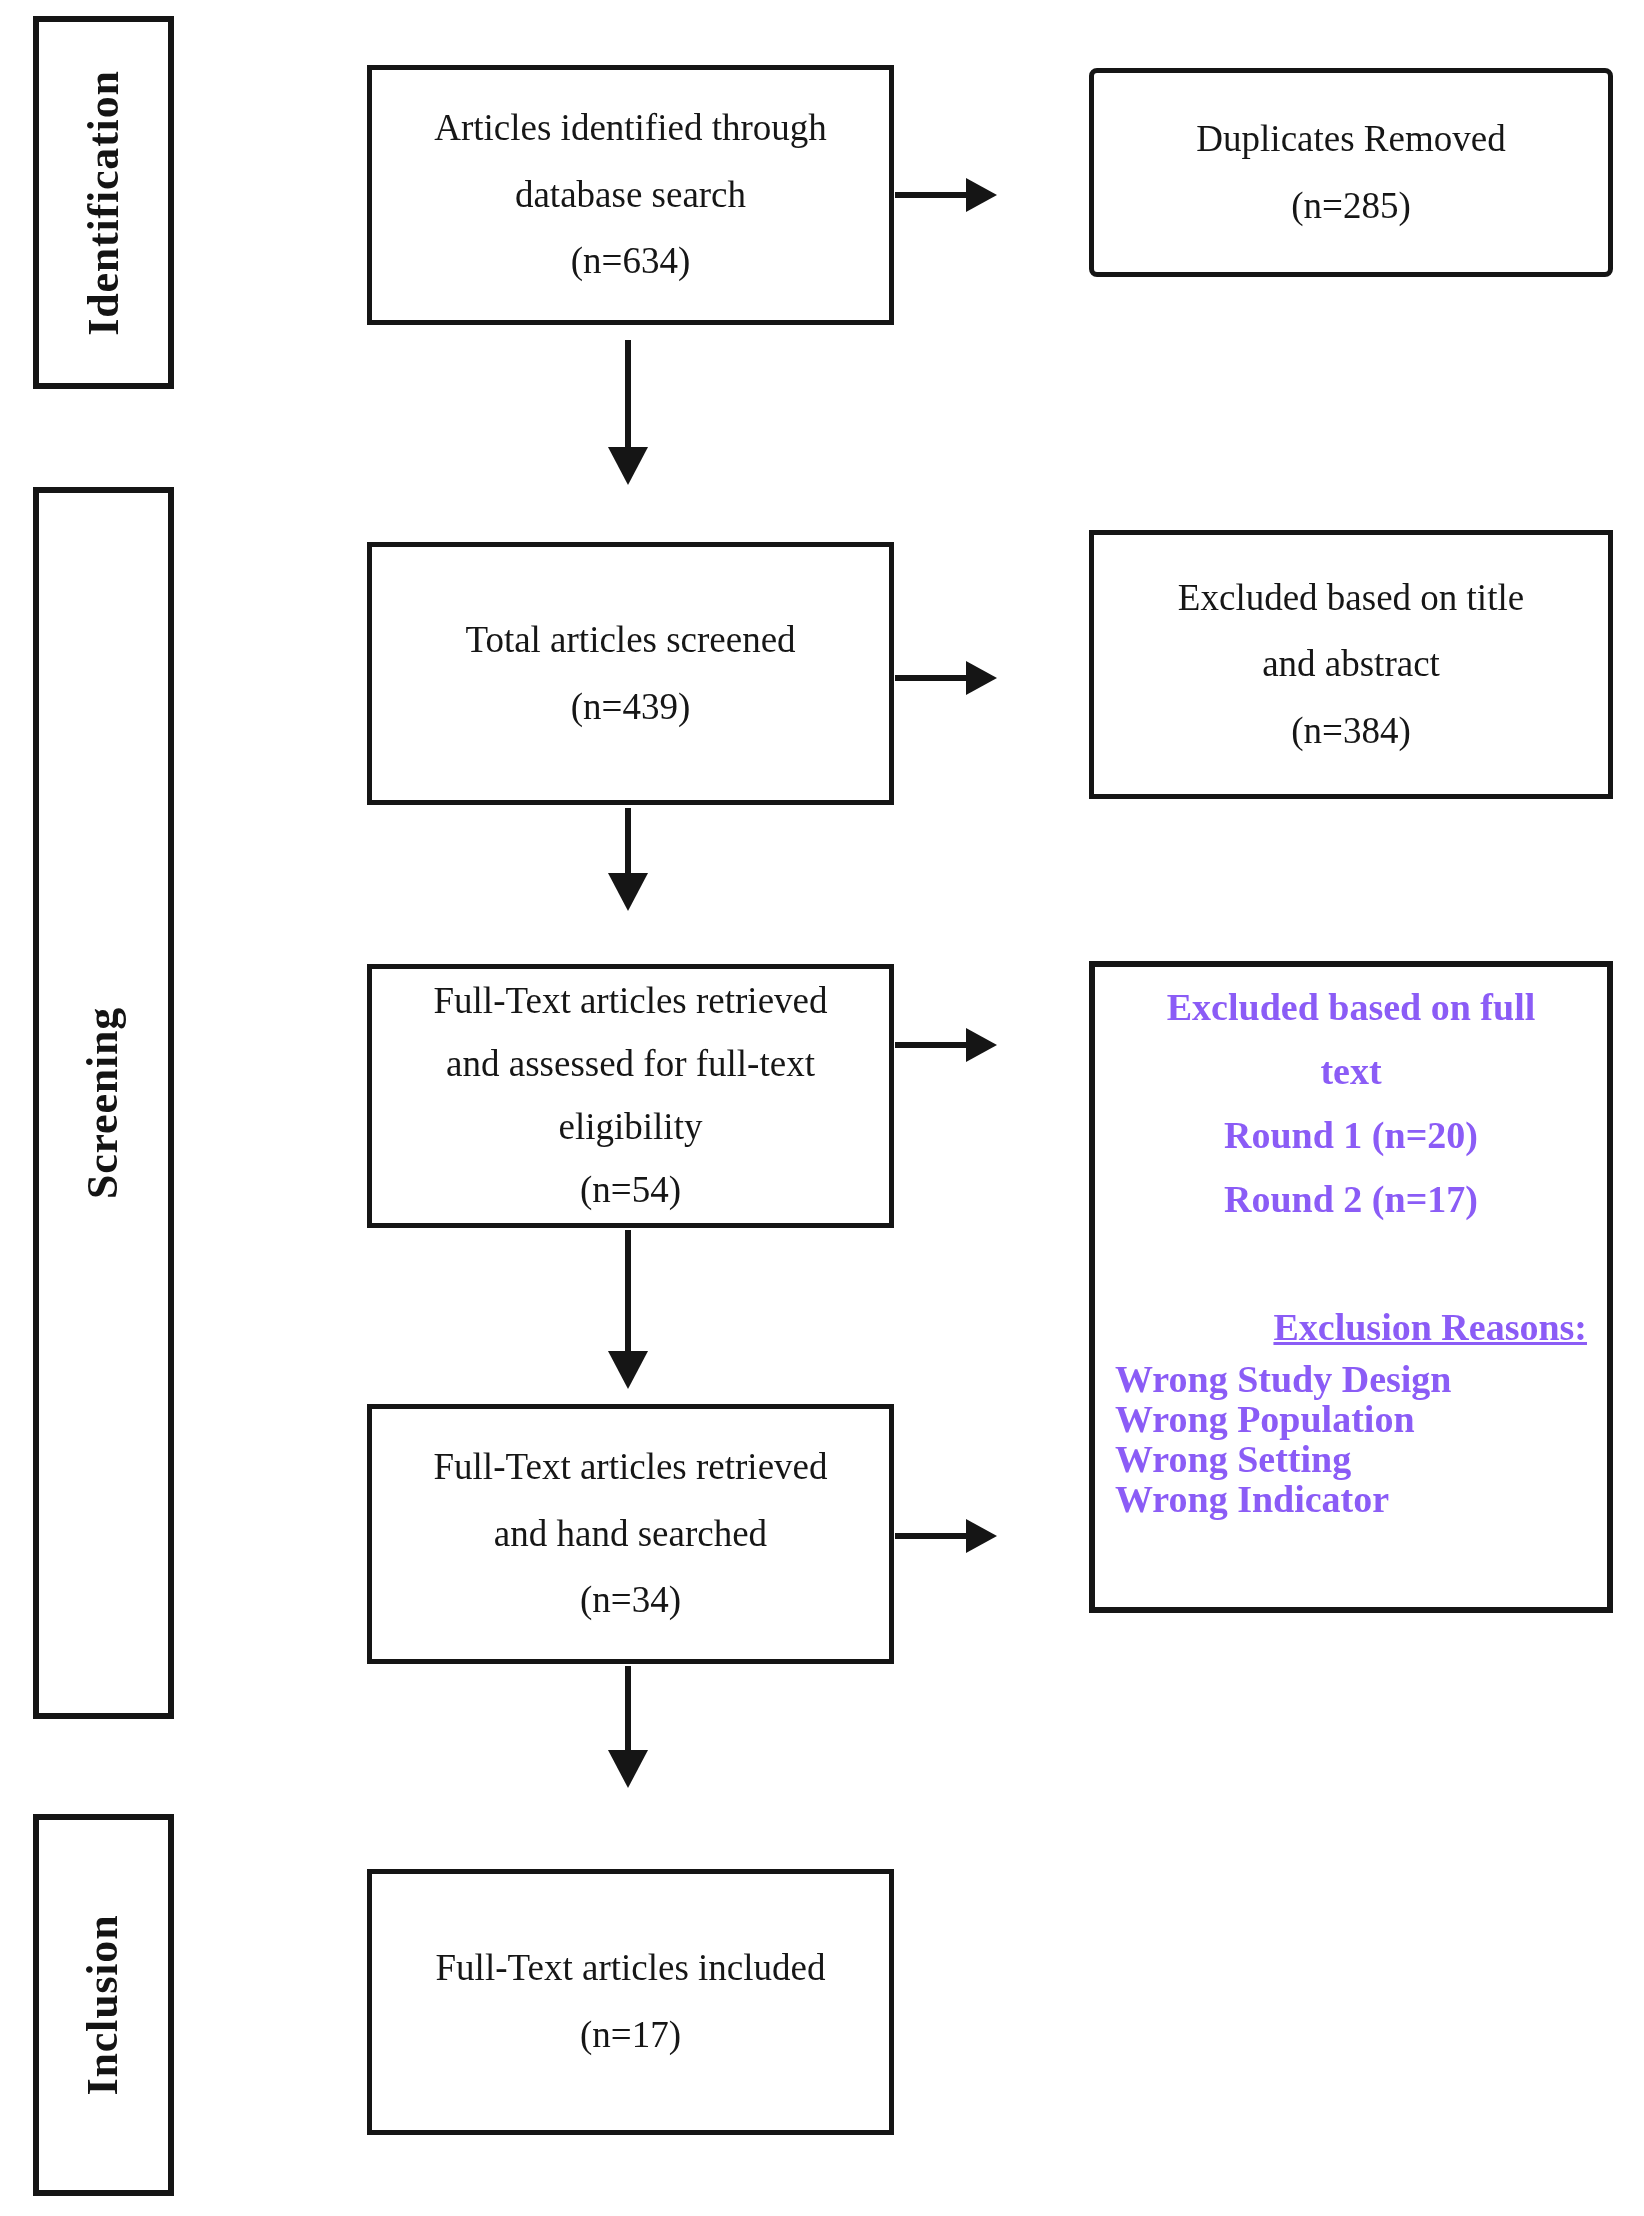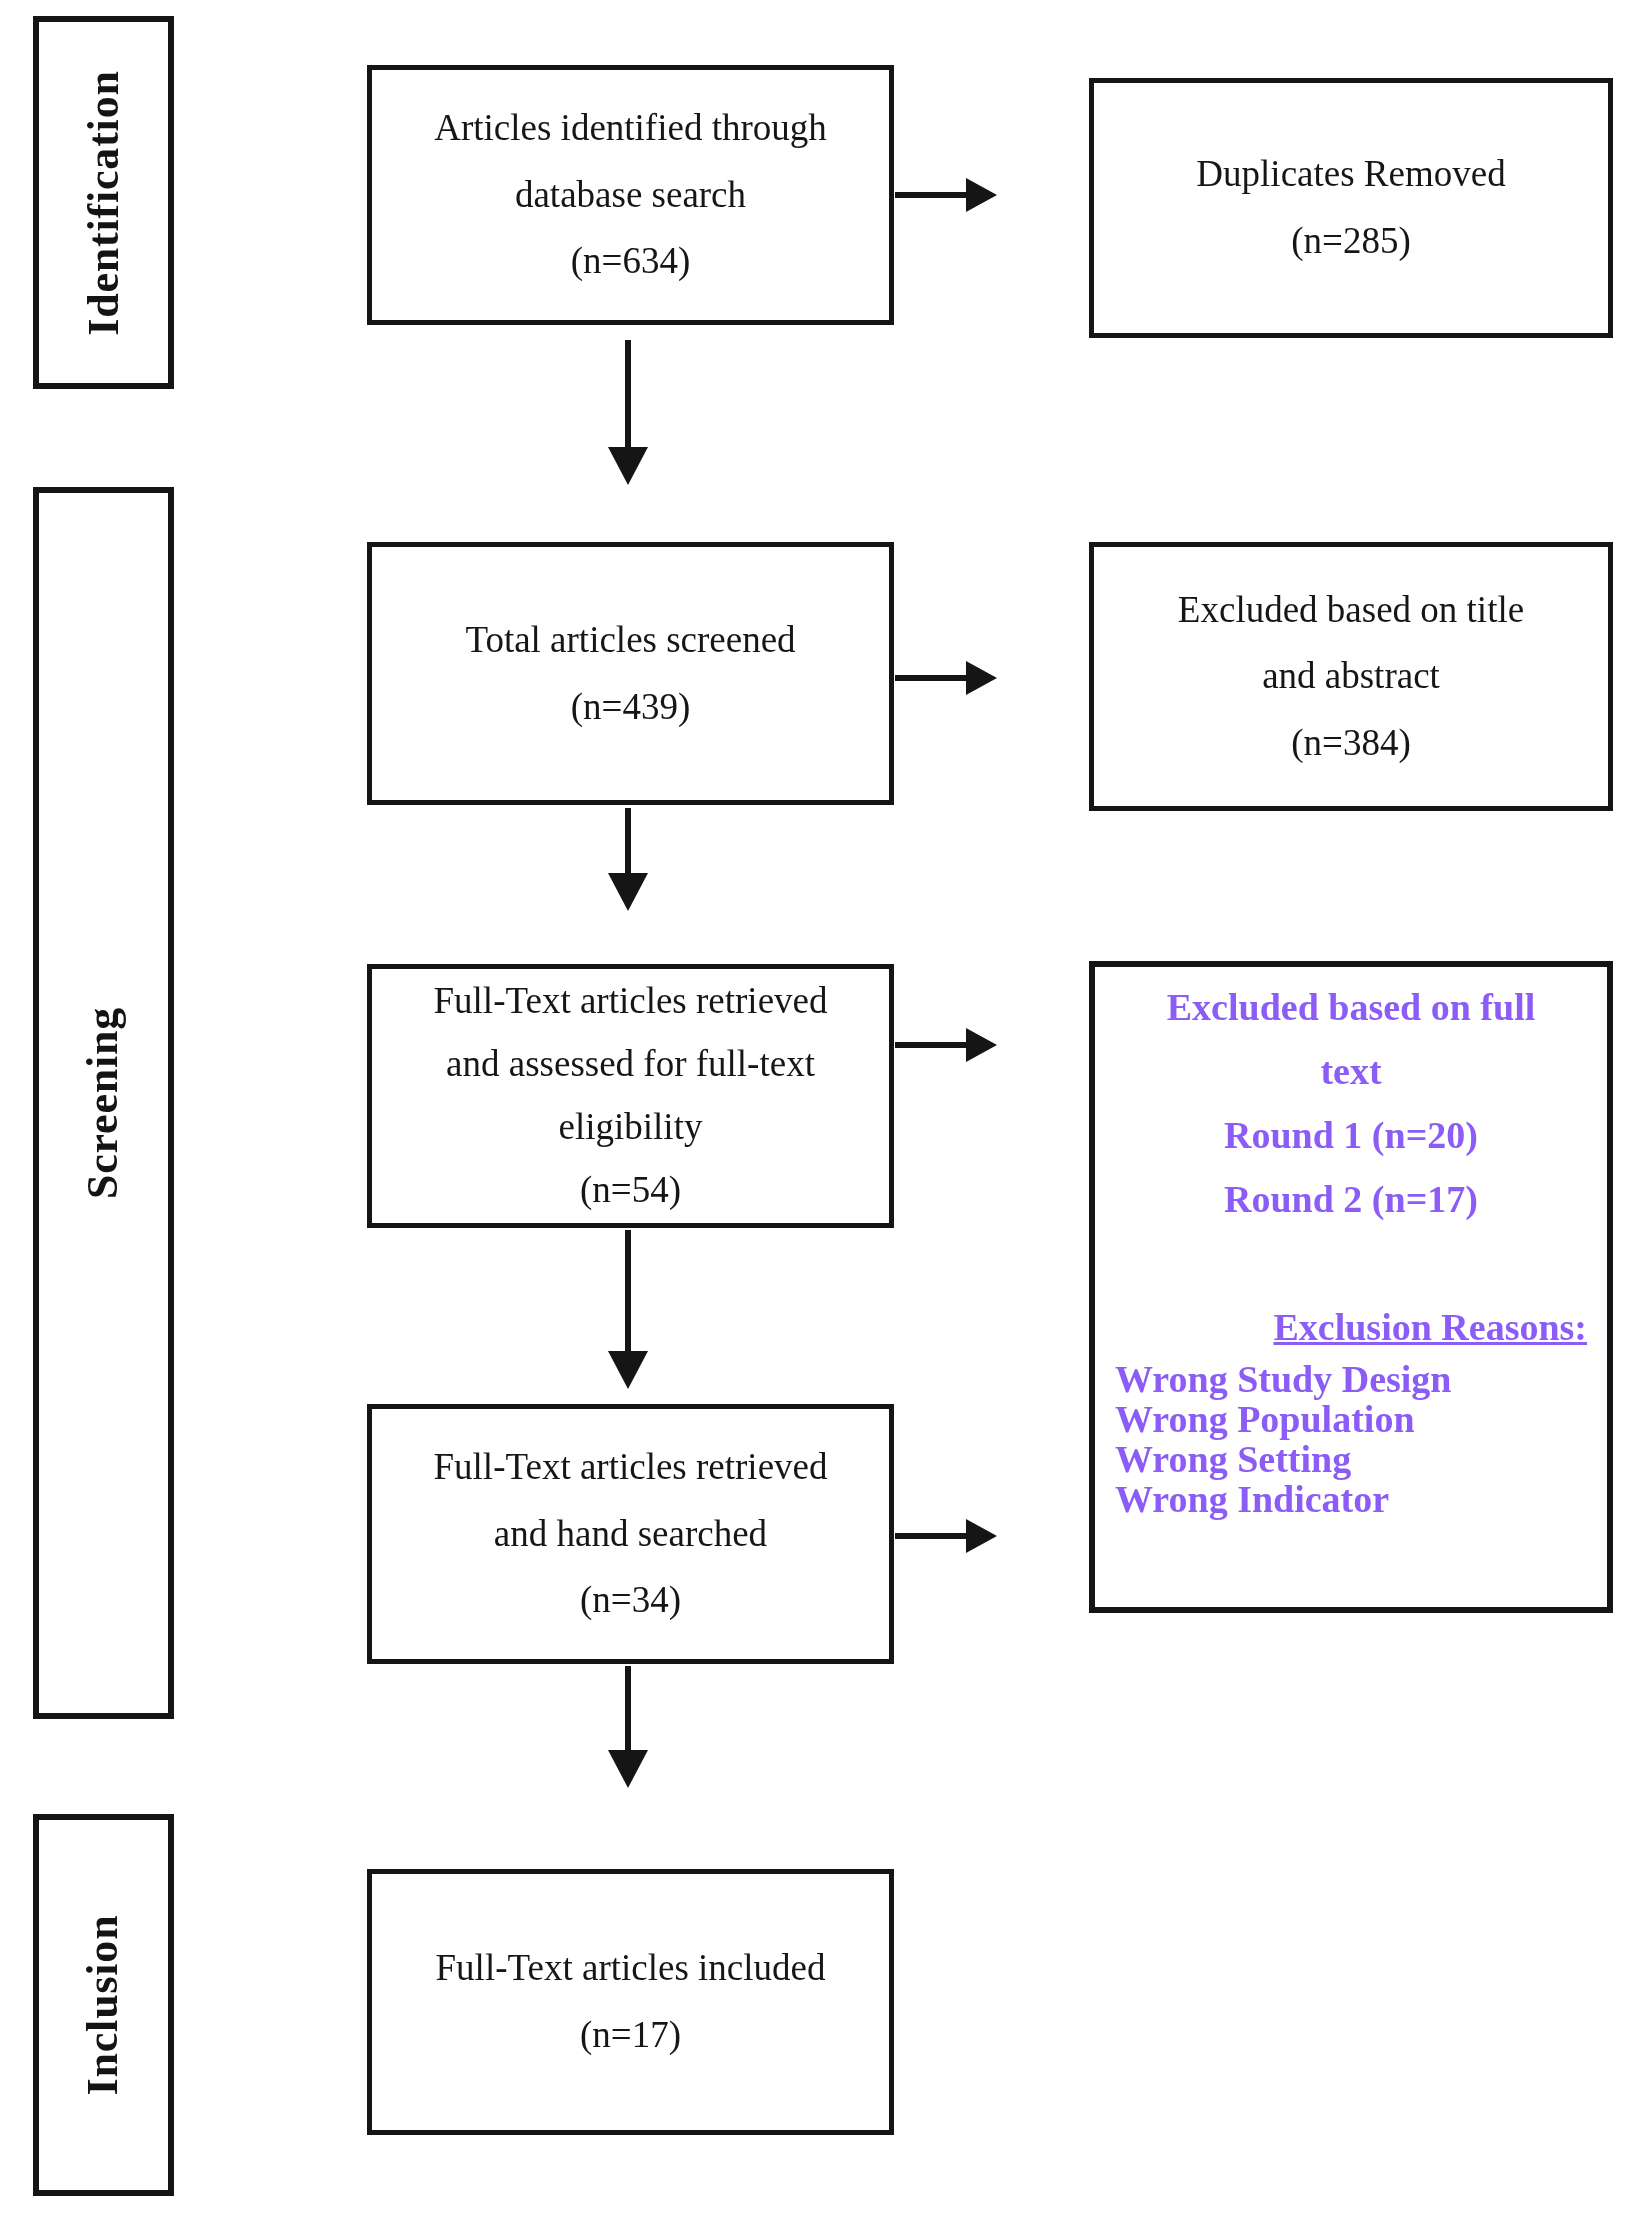--- a/index.html
+++ b/index.html
@@ -149,26 +149,26 @@
     <div class="btxt">Full-Text articles retrieved
 and hand searched
 (n=34)</div>
   </div>
 
   <div class="fbox" style="left:367px; top:1869px; width:527px; height:266px;">
     <div class="btxt">Full-Text articles included
 (n=17)</div>
   </div>
 
-  <div class="fbox" style="left:1089px; top:78px; width:524px; height:260px;">
+  <div class="fbox" style="left:1089px; top:68px; width:524px; height:209px;border-radius:8px;">
     <div class="btxt">Duplicates Removed
 (n=285)</div>
   </div>
 
-  <div class="fbox" style="left:1089px; top:542px; width:524px; height:269px;">
+  <div class="fbox" style="left:1089px; top:530px; width:524px; height:269px;">
     <div class="btxt">Excluded based on title
 and abstract
 (n=384)</div>
   </div>
 
   <div class="tallbox" style="left:1089px; top:961px; width:524px; height:652px;">
     <div class="excl-top">Excluded based on full
 text
 Round 1 (n=20)
 Round 2 (n=17)</div>

